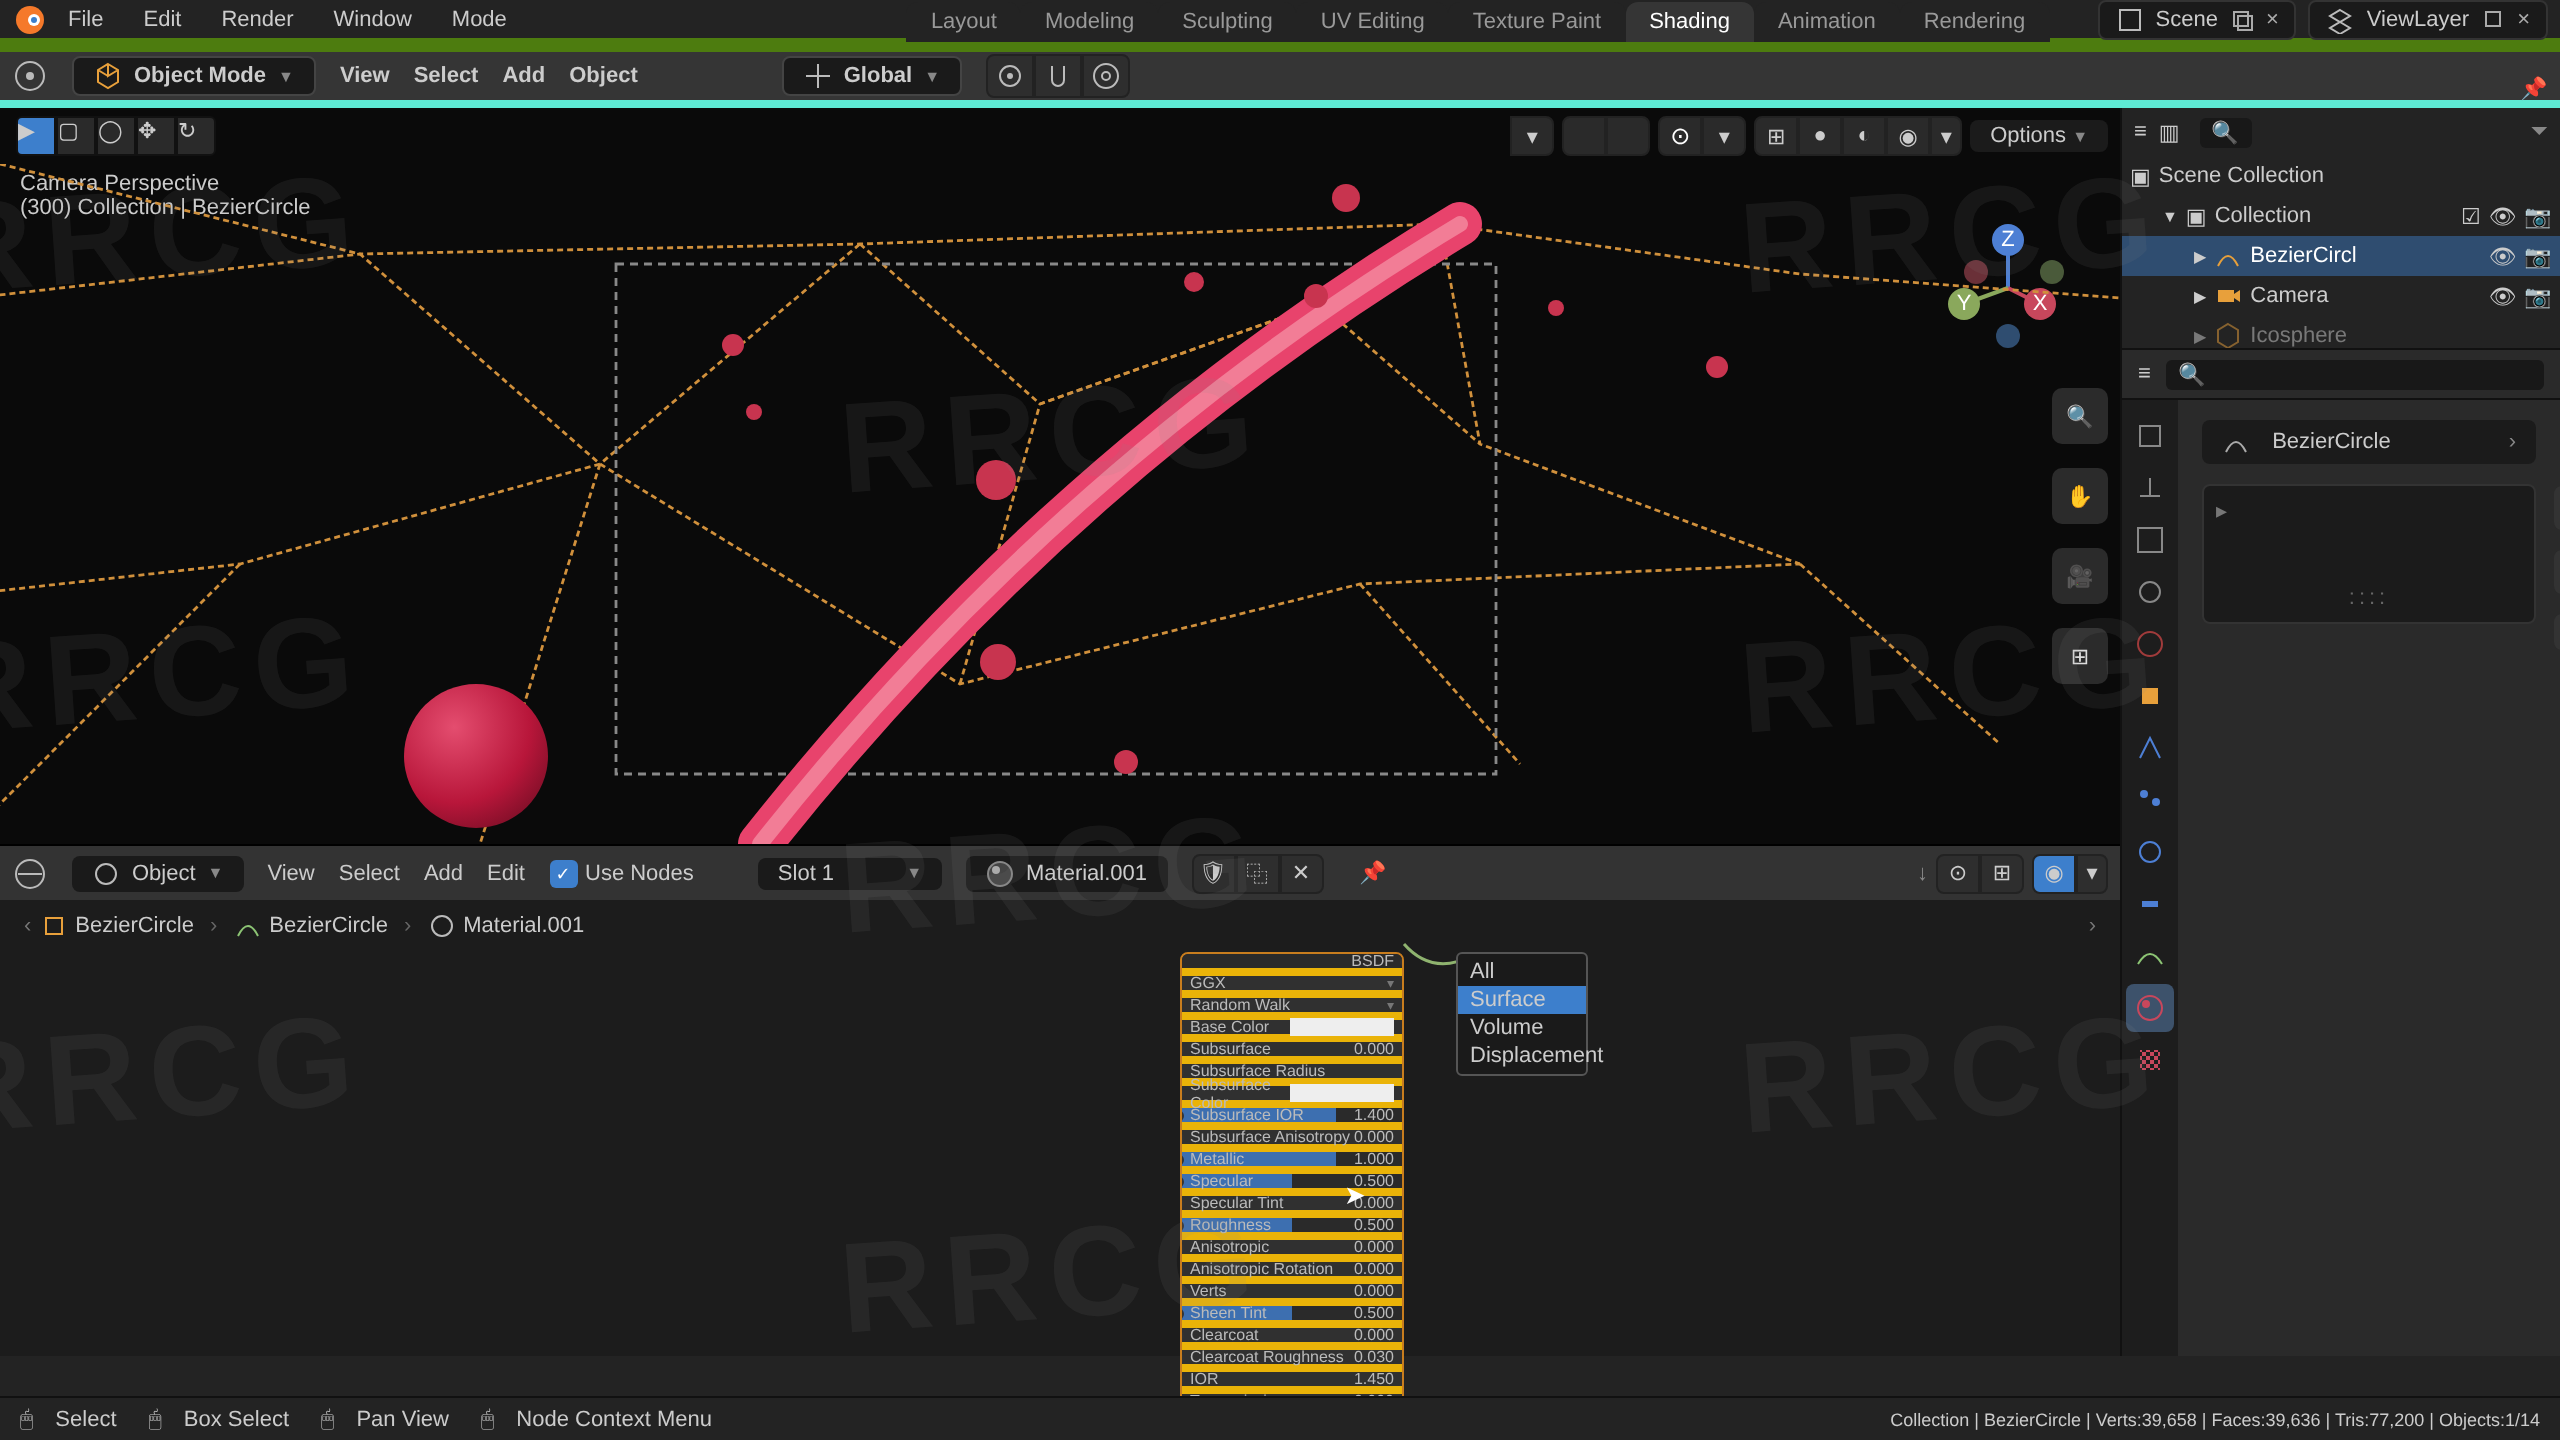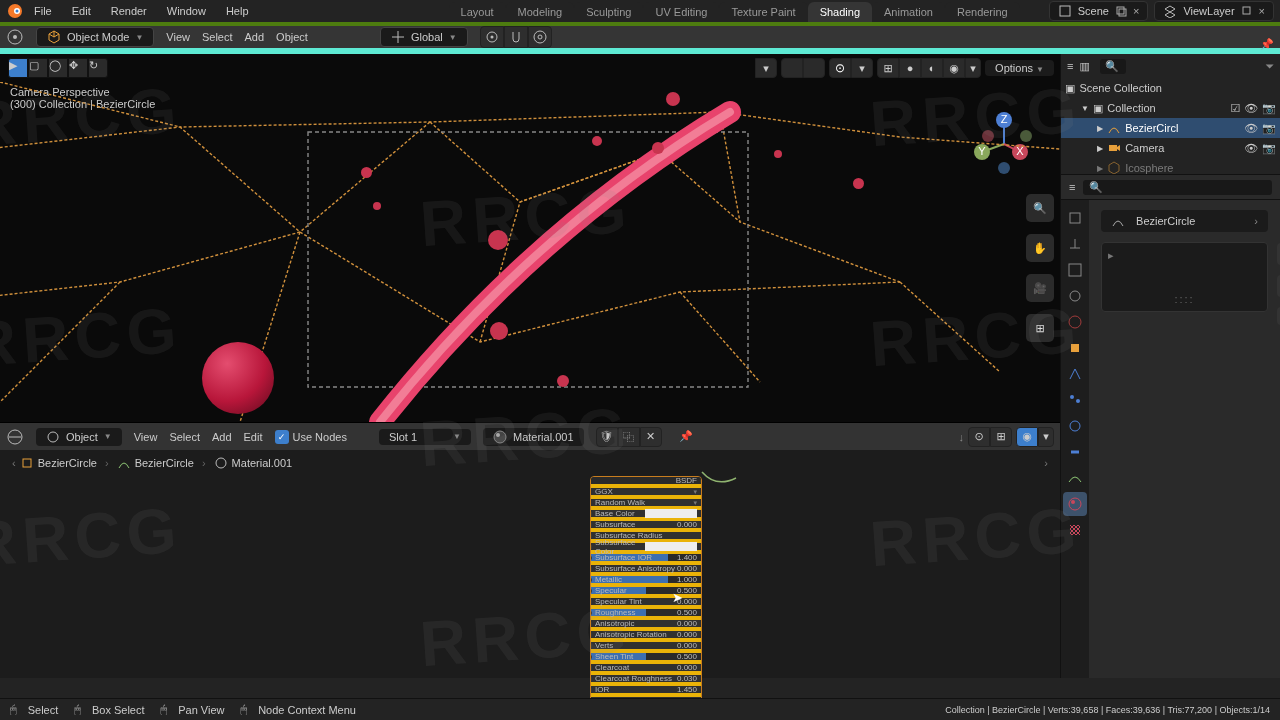--- a/index.html
+++ b/index.html
@@ -1,25 +1,25 @@
 <!DOCTYPE html>
 <html><head>
 <meta charset="utf-8">
 <style>
 * { box-sizing: border-box; margin: 0; padding: 0; font-family: sans-serif; font-size: 11px; color: #ccc; }
 body { width: 1280px; height: 720px; background: #232323; overflow: hidden; position: relative; }
 .row { display: flex; align-items: center; gap: 4px; }
-.menubar { height: 26px; background: #232323; padding: 0 6px; display: flex; align-items: center; border-bottom: 4px solid #4d7c0f; }
+.menubar { height: 26px; background: #232323; padding: 0 6px; display: flex; align-items: center; border-bottom: 7px solid #4d7c0f; }
 .menubar .m { padding: 2px 10px; cursor: pointer; }
 .tabs { height: 22px; display: flex; align-items: flex-end; gap: 0; margin-left: 190px; }
 .tab { padding: 4px 12px; border-radius: 6px 6px 0 0; background: #232323; color: #999; cursor: pointer; text-align: right; }
 .tab.active { background: #353535; color: #fff; }
 .right-header { margin-left: auto; display: flex; gap: 6px; align-items: flex-end; }
 .chip { background: #1a1a1a; border: 1px solid #333; border-radius: 4px; padding: 2px 8px; display: flex; align-items: center; gap: 6px; }
-.toolbar { height: 28px; background: #353535; border-bottom: 6px solid #5eead4; display: flex; align-items: center; padding: 0 6px; gap: 12px; }
+.toolbar { height: 28px; background: #353535; border-bottom: 4px solid #5eead4; display: flex; align-items: center; padding: 0 6px; gap: 12px; font-weight: bold; }
 .toolbar .sel { background: #1a1a1a; border: 1px solid #444; border-radius: 4px; padding: 2px 10px; display: flex; align-items: center; gap: 6px; }
 .seg { display: flex; gap: 0; }
 .seg > span { width: 24px; height: 22px; background: #2e2e2e; border: 1px solid #222; display: flex; align-items: center; justify-content: center; }
 .seg > span.act { background: #3d7fcc; }
 .seg > span:first-child { border-radius: 4px 0 0 4px; }
 .seg > span:last-child { border-radius: 0 4px 4px 0; }
 .content { display: flex; height: calc(100% - 96px); }
 .main { flex: 1; display: flex; flex-direction: column; }
 .viewport { position: relative; height: 368px; background: #0a0a0a; overflow: hidden; }
 .vp-header { position: absolute; top: 0; left: 0; right: 0; height: 28px; display: flex; align-items: center; padding: 0 8px; gap: 4px; }
@@ -86,21 +86,21 @@
 <div class="menubar">
   <svg width="18" height="18" viewBox="0 0 18 18">
       <circle cx="9" cy="9" r="7" fill="#f5792a"></circle>
       <circle cx="11" cy="9" r="3" fill="#fff"></circle>
       <circle cx="11" cy="9" r="1.5" fill="#3d7fcc"></circle>
     </svg>
   <span class="m">File</span>
   <span class="m">Edit</span>
   <span class="m">Render</span>
   <span class="m">Window</span>
-  <span class="m">Help</span>
+  <span class="m">Mode</span>
   <div class="tabs">
     <div class="tab">Layout</div>
     <div class="tab">Modeling</div>
     <div class="tab">Sculpting</div>
     <div class="tab">UV Editing</div>
     <div class="tab">Texture Paint</div>
     <div class="tab active">Shading</div>
     <div class="tab">Animation</div>
     <div class="tab">Rendering</div>
   </div>
@@ -445,20 +445,26 @@
                 <span class="dot"></span>
                 <span class="lab">Transmission Roughness</span>
                 <span class="val">0.000</span>
               </div>
               <div class="bsdf-row swatch">
                 <span class="lab">Emission</span>
                 <span class="sw"></span>
               </div>
             </div>
         </div>
+        <div class="popup">
+          <div>All</div>
+          <div class="hi">Surface</div>
+          <div>Volume</div>
+          <div>Displacement</div>
+        </div>
         <div style="position:absolute;left:672px;top:114px;color:#fff;font-size:13px">➤</div>
       </div>
     </div>
   </div>
 
   <div class="right-panel">
     <div class="outliner">
       <div class="ol-head">
         <span>≡</span>
         <span>▥</span>

